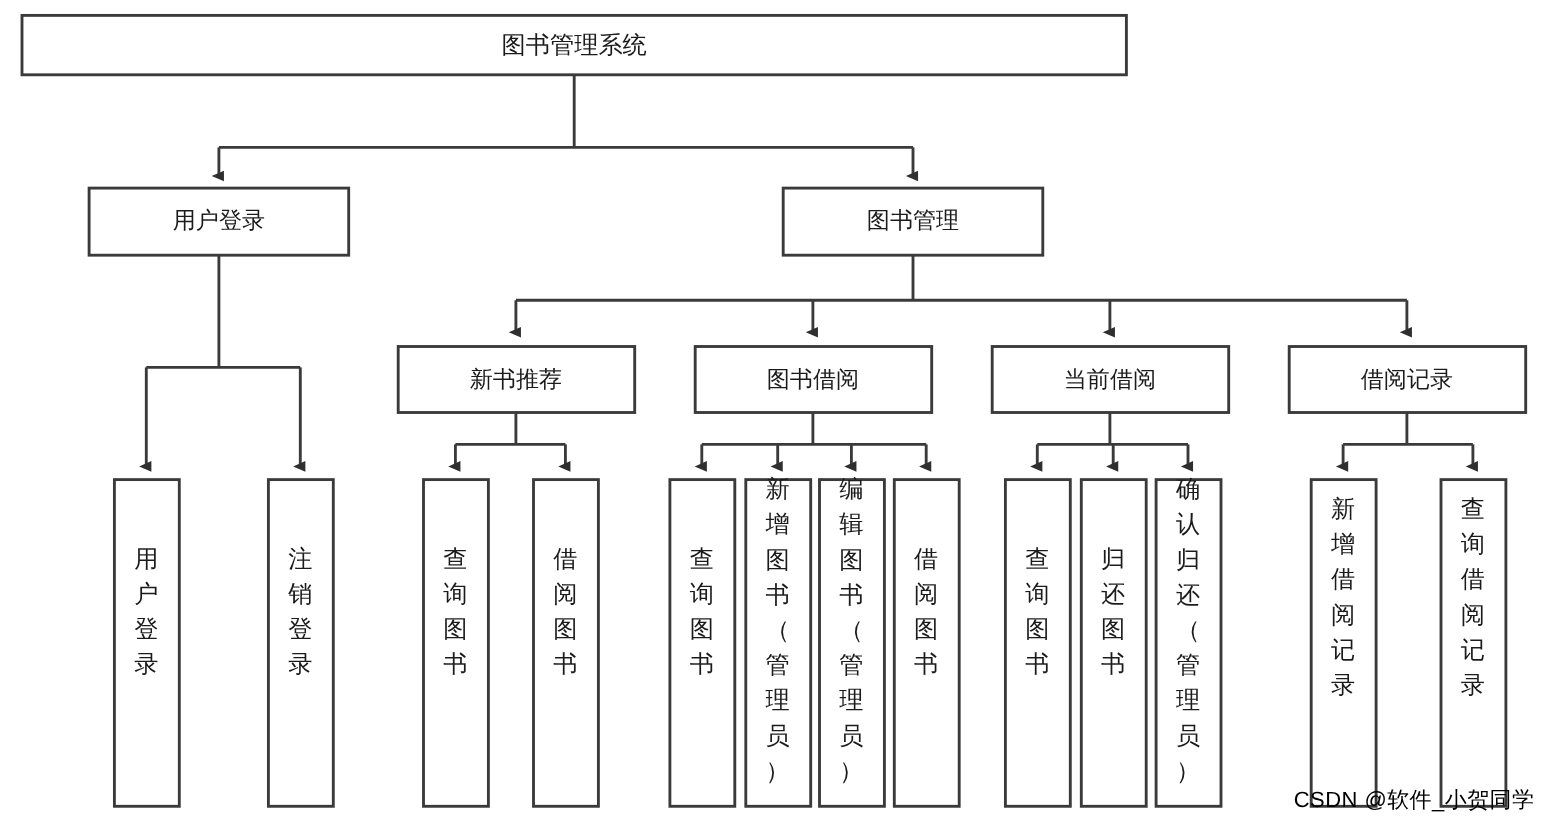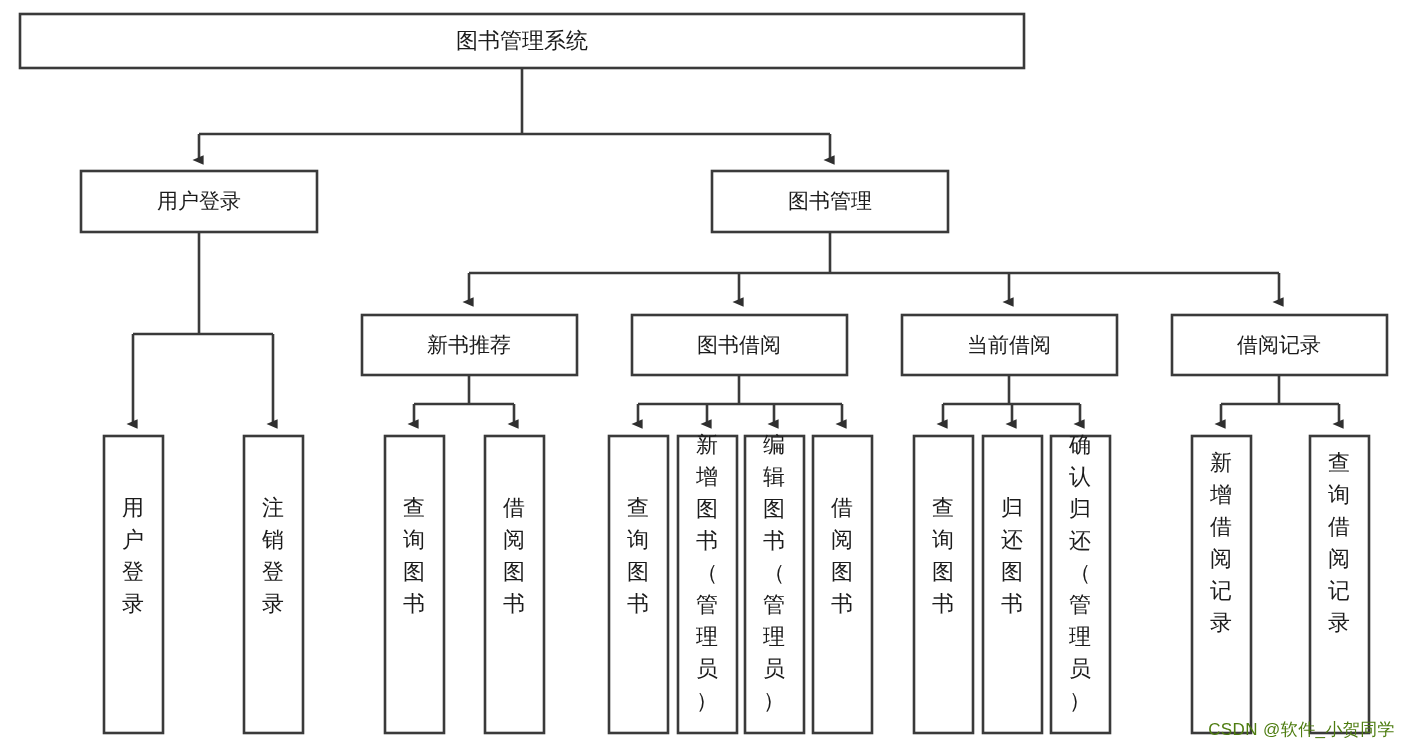--- a/index.html
+++ b/index.html
@@ -50,22 +50,22 @@
     stroke: #3a3a3a;
     stroke-width: 2.6;
     fill: none;
     stroke-linecap: butt;
   }
   .watermark {
     position: absolute;
     right: 10px;
     bottom: 6px;
     font-family: "Liberation Sans", "DejaVu Sans", sans-serif;
-    font-size: 17px;
-    color: #4d7c0f;
+    font-size: 20px;
+    color: #000000;
     letter-spacing: 0.4px;
     white-space: nowrap;
     pointer-events: none;
   }
 </style>
 </head>
 <body>
 
 <div id="diagram-root">
   <svg class="flow" viewBox="0 0 1405 747" xmlns="http://www.w3.org/2000/svg">

